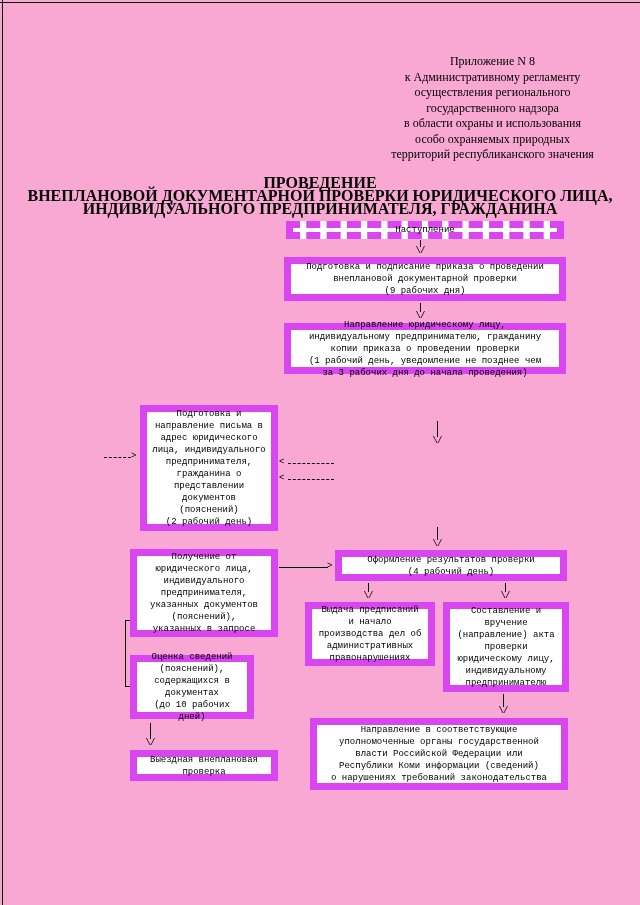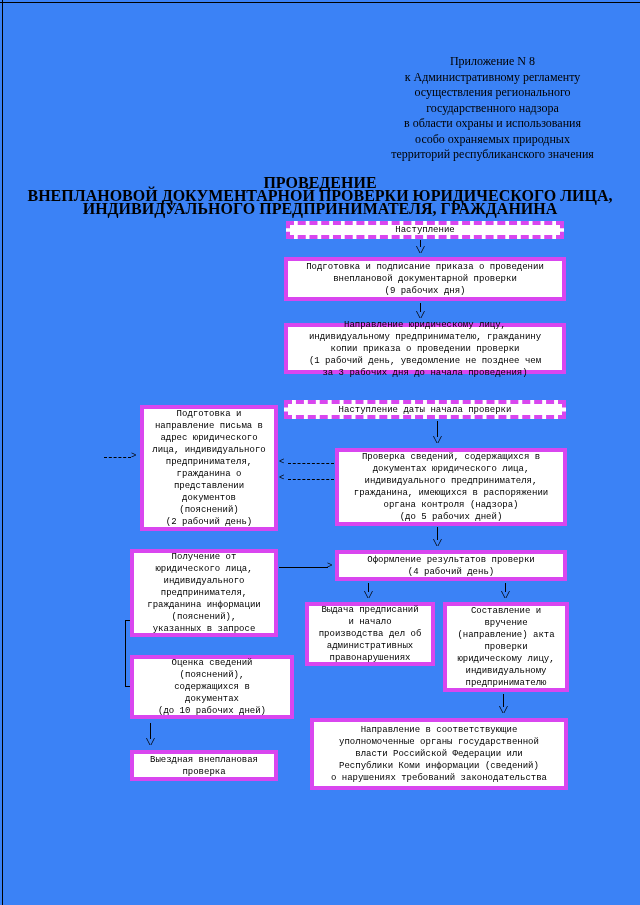--- a/index.html
+++ b/index.html
@@ -1,33 +1,33 @@
 <!DOCTYPE html>
 <html><head>
 <meta charset="utf-8">
 <style>
   html,body{margin:0;padding:0;background:#e8e8e8;}
   .page{
-    position:relative;width:640px;height:905px;background:#3b82f6;color:#000;
+    position:relative;width:640px;height:905px;background:#f9a8d4;color:#000;
     font-family:"Liberation Serif", serif;overflow:hidden;margin:0 auto;
   }
   .border-left{position:absolute;left:2px;top:0;width:1px;height:905px;background:#000;}
   .border-top{position:absolute;left:0;top:2px;width:640px;height:1px;background:#000;}
 
   .appendix{
     position:absolute;left:380px;top:54px;width:225px;
     font-size:12px;line-height:15.5px;text-align:center;white-space:pre-line;
   }
   .title{
     position:absolute;left:0;top:176px;width:640px;
     font-size:16px;line-height:13px;font-weight:bold;text-align:center;white-space:pre-line;
   }
 
   .box{
-    position:absolute;border:4px solid #d946ef;background:#fff;box-sizing:border-box;
+    position:absolute;border:7px solid #d946ef;background:#fff;box-sizing:border-box;
     font-family:"Liberation Mono","DejaVu Sans Mono",monospace;
     font-size:9px;line-height:12px;text-align:center;white-space:pre-line;
     display:flex;align-items:center;justify-content:center;padding:1px 2px;
   }
   .box.dashed{border-style:dashed;}
 
   .arrow{position:absolute;display:flex;flex-direction:column;align-items:center;}
   .arrow .stem{width:1px;background:#000;flex:1;}
   .arrow .head{
     font-family:"Liberation Mono","DejaVu Sans Mono",monospace;
@@ -75,63 +75,56 @@
     <span class="stem"></span>
     <span class="head">\/</span>
   </div>
 
   <div class="box" style="left:284px;top:323px;width:282px;height:51px">Направление юридическому лицу,
 индивидуальному предпринимателю, гражданину
 копии приказа о проведении проверки
 (1 рабочий день, уведомление не позднее чем
 за 3 рабочих дня до начала проведения)</div>
 
-  <div class="box dashed" style="left:284px;top:400px;width:282px;height:19px">Наступление даты начала проверки</div>
 
   <div class="arrow" style="left:430px;top:421px;width:14px;height:24px">
     <span class="stem"></span>
     <span class="head">\/</span>
   </div>
 
   <div class="box" style="left:140px;top:405px;width:138px;height:126px">Подготовка и
 направление письма в
 адрес юридического
 лица, индивидуального
 предпринимателя,
 гражданина о
 представлении
 документов
 (пояснений)
 (2 рабочий день)</div>
 
   <div class="hline dashed" style="left:104px;top:457px;width:27px"></div>
   <div class="ah" style="left:131px;top:452px">&gt;</div>
 
-  <div class="box" style="left:335px;top:448px;width:232px;height:78px">Проверка сведений, содержащихся в
-документах юридического лица,
-индивидуального предпринимателя,
-гражданина, имеющихся в распоряжении
-органа контроля (надзора)
-(до 5 рабочих дней)</div>
 
   <div class="ah" style="left:279px;top:458px">&lt;</div>
   <div class="hline dashed" style="left:288px;top:463px;width:46px"></div>
   <div class="ah" style="left:279px;top:474px">&lt;</div>
   <div class="hline dashed" style="left:288px;top:479px;width:46px"></div>
 
   <div class="arrow" style="left:430px;top:527px;width:14px;height:21px">
     <span class="stem"></span>
     <span class="head">\/</span>
   </div>
 
   <div class="box" style="left:130px;top:549px;width:148px;height:88px">Получение от
 юридического лица,
 индивидуального
 предпринимателя,
-гражданина информации
+указанных документов
 (пояснений),
 указанных в запросе</div>
 
   <div class="box" style="left:335px;top:550px;width:232px;height:31px">Оформление результатов проверки
 (4 рабочий день)</div>
 
   <div class="hline" style="left:279px;top:567px;width:49px"></div>
   <div class="ah" style="left:327px;top:562px">&gt;</div>
 
   <div class="arrow" style="left:361px;top:583px;width:14px;height:17px">
@@ -154,21 +147,21 @@
 (направление) акта
 проверки
 юридическому лицу,
 индивидуальному
 предпринимателю</div>
 
   <div class="hline" style="left:125px;top:620px;width:5px"></div>
   <div class="vline" style="left:125px;top:620px;height:66px"></div>
   <div class="hline" style="left:125px;top:686px;width:5px"></div>
 
-  <div class="box" style="left:130px;top:655px;width:164px;height:64px">Оценка сведений
+  <div class="box" style="left:130px;top:655px;width:124px;height:64px">Оценка сведений
 (пояснений),
 содержащихся в
 документах
 (до 10 рабочих дней)</div>
 
   <div class="arrow" style="left:496px;top:694px;width:14px;height:21px">
     <span class="stem"></span>
     <span class="head">\/</span>
   </div>
 

